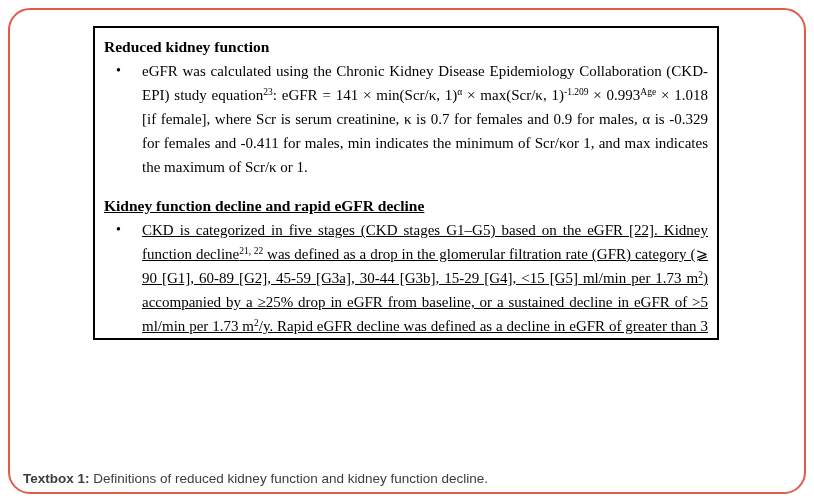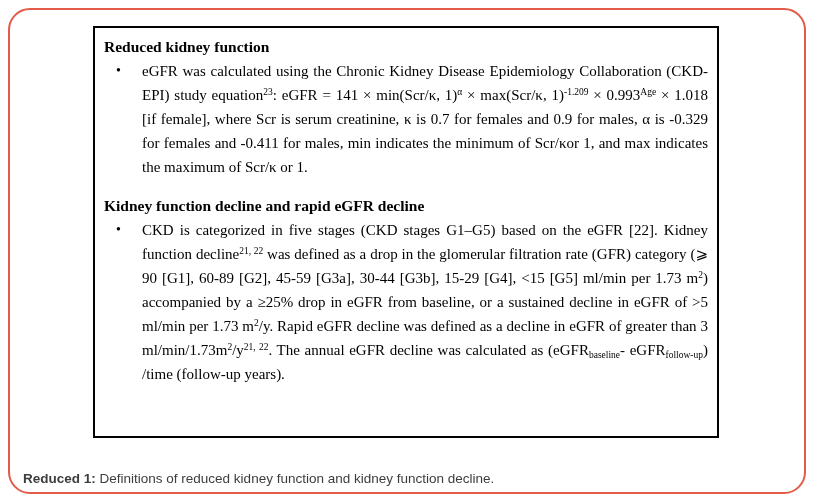--- a/index.html
+++ b/index.html
@@ -24,29 +24,30 @@
     border: 2px solid #e25b48;
     border-radius: 22px;
     box-sizing: border-box;
     background: #ffffff;
   }
   .textbox {
     position: absolute;
     left: 93px;
     top: 26px;
     width: 626px;
-    height: 412px;
+    height: 314px;
     box-sizing: border-box;
     border: 2px solid #000000;
     background: #ffffff;
     padding: 7px 9px 6px 7px;
     overflow: hidden;
   }
   .section + .section {
     margin-top: 15px;
+    text-decoration: underline;
   }
   .section-heading {
     font-weight: bold;
     font-size: 15.5px;
     line-height: 24px;
     padding-left: 2px;
     white-space: nowrap;
   }
   .item {
     position: relative;
@@ -102,13 +103,13 @@
         <div class="item"><span class="bullet-marker">•</span></div>
         <div class="item"><span class="item-text">eGFR was calculated using the Chronic Kidney Disease Epidemiology Collaboration (CKD-EPI) study equation<sup>23</sup>: eGFR = 141 × min(Scr/κ, 1)<sup>α</sup> × max(Scr/κ, 1)<sup>-1.209</sup> × 0.993<sup>Age</sup> × 1.018 [if female], where Scr is serum creatinine, κ is 0.7 for females and 0.9 for males, α is -0.329 for females and -0.411 for males, min indicates the minimum of Scr/κor 1, and max indicates the maximum of Scr/κ or 1.</span></div>
       </div>
       <div class="section">
         <div class="section-heading">Kidney function decline and rapid eGFR decline</div>
         <div class="item"><span class="bullet-marker">•</span><span class="item-text">CKD is categorized in five stages (CKD stages G1–G5) based on the eGFR [22]. Kidney function decline<sup>21, 22</sup> was defined as a drop in the glomerular filtration rate (GFR) category (⩾ 90 [G1], 60-89 [G2], 45-59 [G3a], 30-44 [G3b], 15-29 [G4], &lt;15 [G5] ml/min per 1.73 m<sup>2</sup>) accompanied by a ≥25% drop in eGFR from baseline, or a sustained decline in eGFR of &gt;5 ml/min per 1.73 m<sup>2</sup>/y. Rapid eGFR decline was defined as a decline in eGFR of greater than 3 ml/min/1.73m<sup>2</sup>/y<sup>21, 22</sup>. The annual eGFR decline was calculated as (eGFR<sub>baseline</sub>- eGFR<sub>follow-up</sub>) /time (follow-up years).</span></div>
       </div>
     </div>
 </div>
 
-<p class="caption"><span class="caption-label">Reduced 1:</span> <span class="caption-text">Definitions of reduced kidney function and kidney function decline.</span></p>
+<p class="caption"><span class="caption-label">Textbox 1:</span> <span class="caption-text">Definitions of reduced kidney function and kidney function decline.</span></p>
 
 </body></html>

